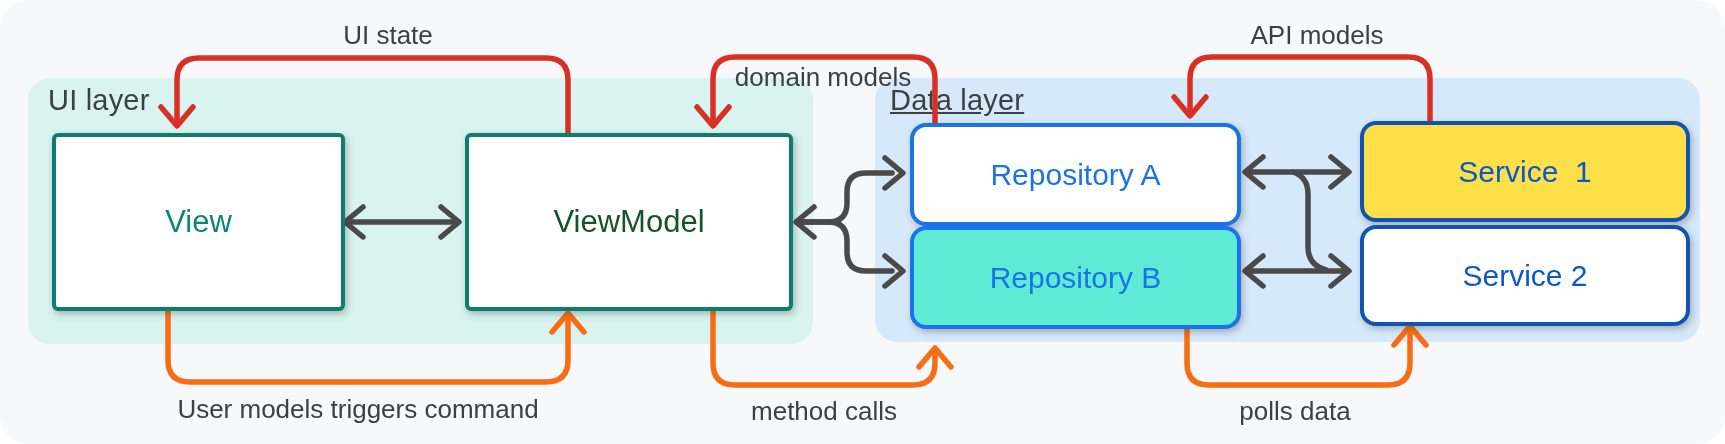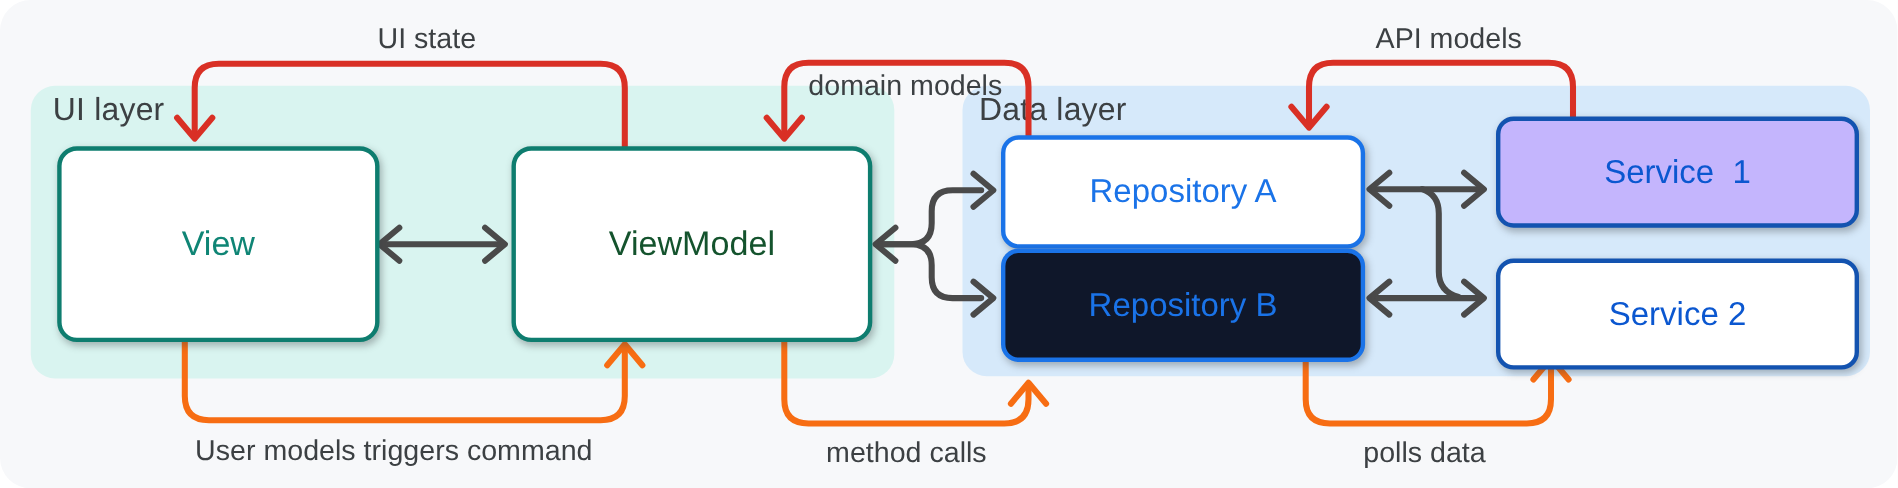--- a/index.html
+++ b/index.html
@@ -1,20 +1,20 @@
 <!DOCTYPE html>
 <html><head>
 <meta charset="utf-8">
 <style>
   html,body{margin:0;padding:0;background:#ffffff;}
   body{font-family:"Liberation Sans", sans-serif;}
   #canvas{position:relative;width:1725px;height:444px;border-radius:28px;overflow:hidden;}
   .panel{position:absolute;border-radius:22px;}
   .panel-title{position:absolute;font-size:29px;letter-spacing:.2px;}
-  .node{position:absolute;background:#fff;border-style:solid;border-width:4.5px;border-radius:18px;
+  .node{position:absolute;background:#fff;border-style:solid;border-width:4.5px;border-radius:6px;
         display:flex;align-items:center;justify-content:center;
         box-shadow:2px 3px 7px rgba(60,64,67,0.35);}
   .node-label{font-size:31px;font-weight:500;white-space:pre;}
   .node.small{border-radius:16px;}
   .node.small .node-label{font-size:30px;}
   .arrow-label{position:absolute;font-size:26px;transform:translateX(-50%);white-space:nowrap;}
   svg.wires{position:absolute;left:0;top:0;pointer-events:none;}
   svg.wires path{fill:none;stroke-linecap:round;stroke-linejoin:round;}
   path.w-red{stroke-width:5.5px;}
   path.w-orange{stroke-width:5.5px;}
@@ -22,21 +22,21 @@
 </style>
 </head>
 <body>
 
 <div id="canvas" style="background-color: rgb(247, 248, 250);">
 
   <div class="panel" style="left: 28px; top: 78px; width: 785px; height: 266px; background-color: rgb(217, 244, 240);"></div>
   <div class="panel" style="left: 875px; top: 78px; width: 825px; height: 264px; background-color: rgb(214, 233, 250);"></div>
 
   <div class="panel-title" style="left: 48px; top: 84px; color: rgb(60, 64, 67);">UI layer</div>
-  <div class="panel-title" style="left: 890px; top: 84px; color: rgb(60, 64, 67);">Data layer</div>
+  <div class="panel-title" style="left: 890px; top: 84px; color: rgb(60, 64, 67); text-decoration: underline;">Data layer</div>
 
   <svg class="wires" width="1725" height="444" viewBox="0 0 1725 444">
 
     <path class="w-red" d="M 568 133 L 568 80 Q 568 58 546 58 L 199 58 Q 177 58 177 80 L 177 122" style="stroke: rgb(217, 48, 37);"></path>
     <path class="w-red" d="M 161 107 L 177 126 L 193 107" style="stroke: rgb(217, 48, 37);"></path>
 
     <path class="w-red" d="M 935 123 L 935 79 Q 935 57 913 57 L 735 57 Q 713 57 713 79 L 713 122" style="stroke: rgb(217, 48, 37);"></path>
     <path class="w-red" d="M 697 107 L 713 126 L 729 107" style="stroke: rgb(217, 48, 37);"></path>
 
     <path class="w-red" d="M 1430 123 L 1430 79 Q 1430 57 1408 57 L 1212 57 Q 1190 57 1190 79 L 1190 112" style="stroke: rgb(217, 48, 37);"></path>
@@ -77,29 +77,29 @@
   </div>
 
   <div class="node" style="left: 465px; top: 133px; width: 320px; height: 170px; background-color: rgb(255, 255, 255); border-color: rgb(14, 125, 111);">
     <span class="node-label" style="color: #14532d;">ViewModel</span>
   </div>
 
   <div class="node small" style="left: 910px; top: 123px; width: 323px; height: 95px; background-color: rgb(255, 255, 255); border-color: rgb(26, 115, 232);">
     <span class="node-label" style="color: rgb(26, 115, 232);">Repository A</span>
   </div>
 
-  <div class="node small" style="left: 910px; top: 226px; width: 323px; height: 95px; background-color: #0f172a; border-color: rgb(26, 115, 232);">
+  <div class="node small" style="left: 910px; top: 226px; width: 323px; height: 95px; background-color: #5eead4; border-color: rgb(26, 115, 232);">
     <span class="node-label" style="color: rgb(26, 115, 232);">Repository B</span>
   </div>
 
-  <div class="node small" style="left: 1360px; top: 106px; width: 322px; height: 93px; background-color: #c4b5fd; border-color: rgb(19, 83, 176); text-align: right;">
+  <div class="node small" style="left: 1360px; top: 121px; width: 322px; height: 93px; background-color: #fde047; border-color: rgb(19, 83, 176); text-align: right;">
     <span class="node-label" style="color: rgb(11, 87, 208);">Service  1</span>
   </div>
 
-  <div class="node small" style="left: 1360px; top: 235px; width: 322px; height: 93px; background-color: rgb(255, 255, 255); border-color: rgb(19, 83, 176);">
+  <div class="node small" style="left: 1360px; top: 225px; width: 322px; height: 93px; background-color: rgb(255, 255, 255); border-color: rgb(19, 83, 176);">
     <span class="node-label" style="color: rgb(11, 87, 208);">Service 2</span>
   </div>
 
   <div class="arrow-label" style="left: 340px; top: 20px; color: rgb(60, 64, 67); margin-left: 48px;">UI state</div>
   <div class="arrow-label" style="left: 823px; top: 20px; color: rgb(60, 64, 67); margin-top: 42px;">domain models</div>
   <div class="arrow-label" style="left: 1317px; top: 20px; color: rgb(60, 64, 67);">API models</div>
   <div class="arrow-label" style="left: 358px; top: 394px; color: rgb(60, 64, 67);">User models triggers command</div>
   <div class="arrow-label" style="left: 1295px; top: 396px; color: rgb(60, 64, 67);">polls data</div>
   <div class="arrow-label" style="left: 824px; top: 396px; color: rgb(60, 64, 67);">method calls</div>
 

